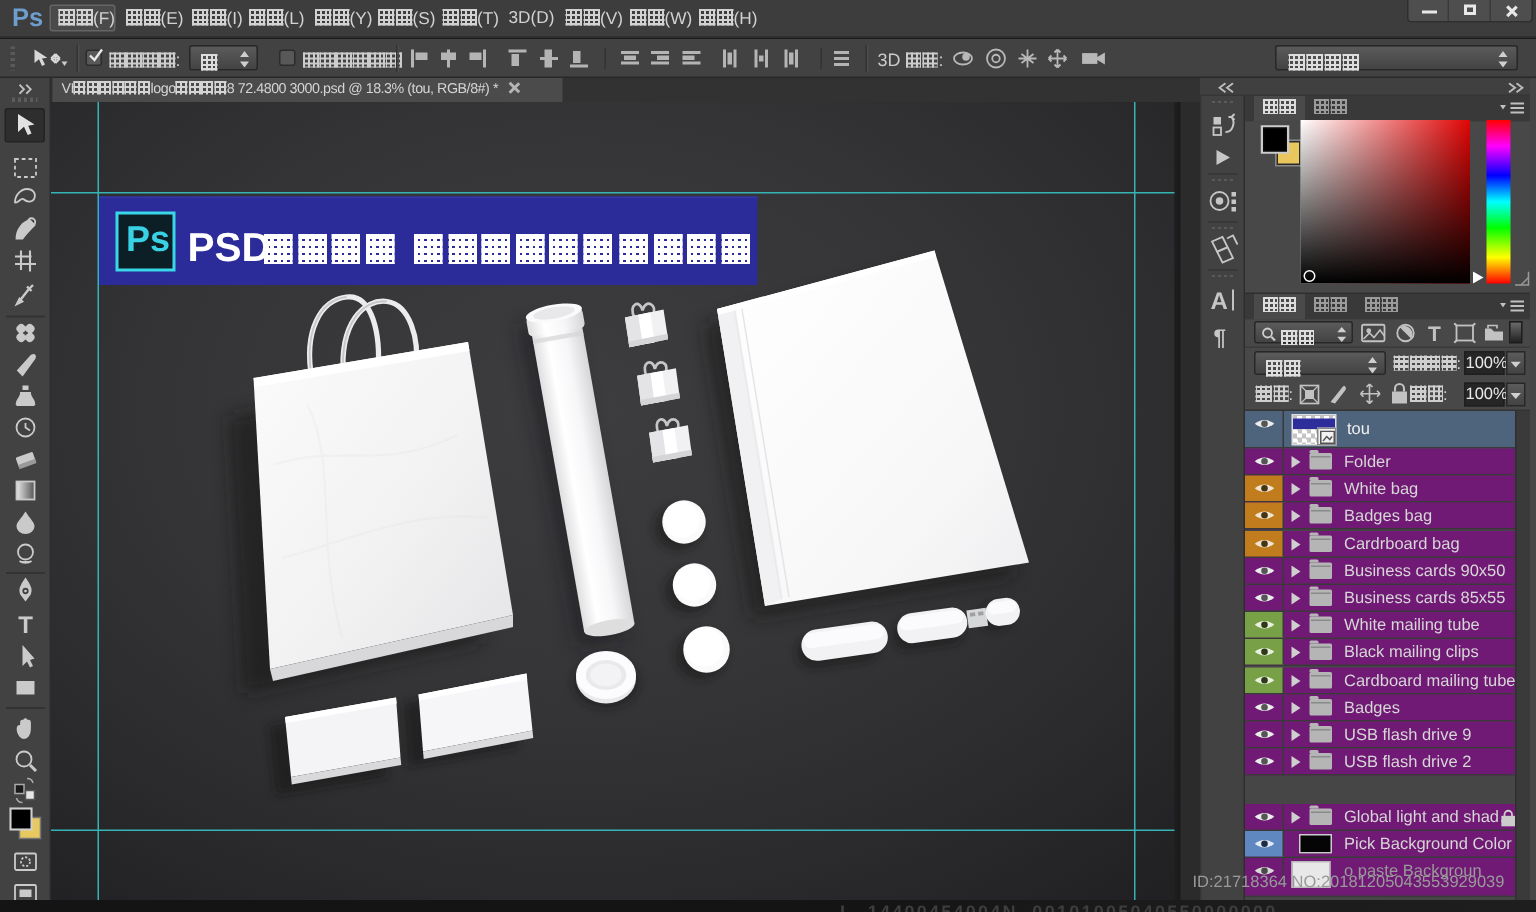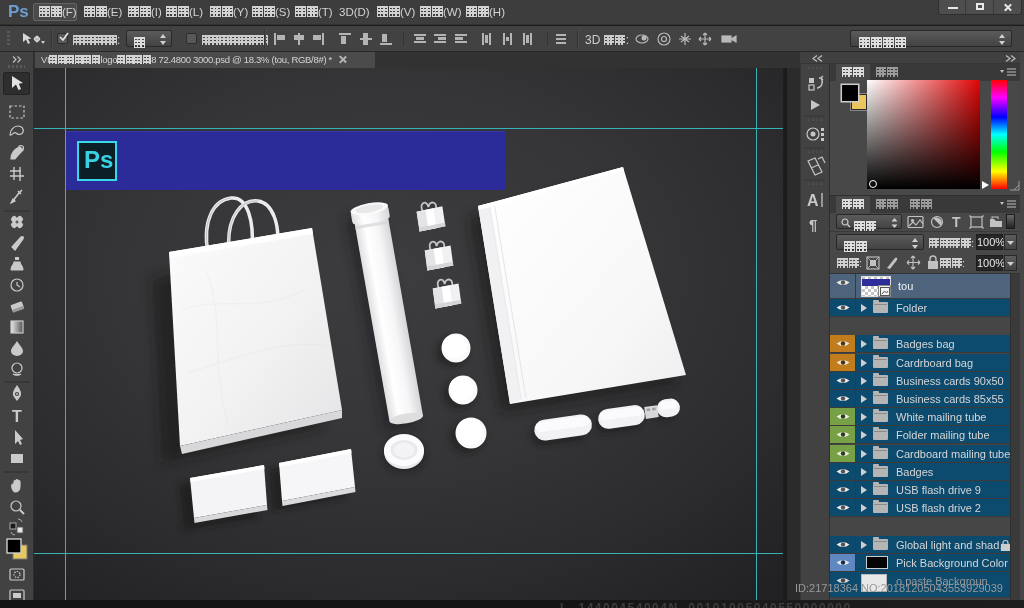--- a/index.html
+++ b/index.html
@@ -40,21 +40,21 @@
 #dock{left:800px;top:64px;width:30px;height:544px;background:#424242;border-left:1px solid #363636;border-right:1px solid #2e2e2e}
 #dockhead{left:800px;top:52px;width:224px;height:12px;background:#404040;border-bottom:1px solid #363636}
 
 #panels{left:830px;top:64px;width:194px;height:544px;background:#424242}
 .ptabs{position:absolute;left:0;width:194px;height:17px;background:#393939}
 .ptab{position:absolute;top:0;height:17px;color:#9b9b9b;font-size:11px;text-align:center;line-height:17px}
 .ptab .zh{width:10.5px;height:10px;margin-right:1px;vertical-align:-0.5px}
 .ptab.act{background:#4a4a4a;color:#dcdcdc}
 .pmenu{position:absolute;width:22px;height:12px;color:#c0c0c0}
 
-.lrow{position:absolute;left:0;width:180px;height:18px;background:#0c4a6e;border-bottom:1px solid #3a3a3a}
+.lrow{position:absolute;left:0;width:180px;height:18px;background:#701a75;border-bottom:1px solid #3a3a3a}
 .eyec{position:absolute;left:0;top:0;width:26px;height:17px;border-right:1px solid #393939}
 .tri{position:absolute;left:31px;top:5px;width:0;height:0;border-left:6px solid #cfcfcf;border-top:4px solid transparent;border-bottom:4px solid transparent}
 .fldr{position:absolute;left:43px;top:3px;width:15px;height:11px;background:#b5b5b5;border-radius:1px}
 .fldr:before{content:"";position:absolute;left:0;top:-2px;width:6px;height:2px;background:#b5b5b5;border-radius:1px 1px 0 0}
 .fldr:after{content:"";position:absolute;left:1px;top:2px;width:13px;height:1px;background:#8a8a8a}
 .lname{position:absolute;left:66px;top:3px;color:#d6d6d6;font-size:11px;white-space:nowrap}
 .eye{position:absolute;left:6px;top:4px;width:14px;height:9px}
 </style></head><body>
 <div id="root">
 
@@ -462,20 +462,37 @@
         </g>
   <rect x="657" y="399" width="23" height="18" rx="9" fill="#f2f2f4" transform="rotate(-8 668 408)"></rect>
   <rect x="659" y="401" width="19" height="8" rx="4" fill="#fbfbfd" transform="rotate(-8 668 408)"></rect>
 
   <rect x="66" y="131" width="439" height="59" fill="#2b2b9a"></rect>
   <rect x="66" y="131" width="439" height="1" fill="#3636a6"></rect>
   <rect x="78" y="142" width="38" height="38" fill="#0c1f26" stroke="#38d8e8" stroke-width="2"></rect>
 </svg>
 </div>
 
+<div class="abs" style="left:116px;top:153px;width:400px;height:30px;color:#ffffff;font-weight:bold;font-size:25px;white-space:nowrap">
+  <span style="position:absolute;left:9px;top:-3px;font-size:27px">PSD</span>
+  <span class="zhb" style="position:absolute;left:60px;top:3px;width:19px;height:20px"></span>
+  <span class="zhb" style="position:absolute;left:82.5px;top:3px;width:19px;height:20px"></span>
+  <span class="zhb" style="position:absolute;left:105.0px;top:3px;width:19px;height:20px"></span>
+  <span class="zhb" style="position:absolute;left:127.5px;top:3px;width:19px;height:20px"></span>
+  <span class="zhb" style="position:absolute;left:160.0px;top:3px;width:19px;height:20px"></span>
+  <span class="zhb" style="position:absolute;left:182.5px;top:3px;width:19px;height:20px"></span>
+  <span class="zhb" style="position:absolute;left:205.0px;top:3px;width:19px;height:20px"></span>
+  <span class="zhb" style="position:absolute;left:227.5px;top:3px;width:19px;height:20px"></span>
+  <span class="zhb" style="position:absolute;left:250.0px;top:3px;width:19px;height:20px"></span>
+  <span class="zhb" style="position:absolute;left:272.5px;top:3px;width:19px;height:20px"></span>
+  <span class="zhb" style="position:absolute;left:297.0px;top:3px;width:19px;height:20px"></span>
+  <span class="zhb" style="position:absolute;left:319.5px;top:3px;width:19px;height:20px"></span>
+  <span class="zhb" style="position:absolute;left:342.0px;top:3px;width:19px;height:20px"></span>
+  <span class="zhb" style="position:absolute;left:364.5px;top:3px;width:19px;height:20px"></span>
+</div>
 <div class="abs" style="left:84px;top:146px;color:#38d2e4;font-weight:bold;font-size:24px">Ps</div>
 
 <div class="guide" style="left:65px;top:68px;width:1px;height:532px"></div>
 <div class="guide" style="left:756px;top:68px;width:1px;height:532px"></div>
 <div class="guide" style="left:34px;top:128px;width:749px;height:1px"></div>
 <div class="guide" style="left:34px;top:553px;width:749px;height:1px"></div>
 <div class="abs" id="vscroll"></div>
 
 <div class="abs" id="dock">
   <svg width="28" height="544" viewBox="0 0 28 544" fill="none" stroke="#c6c6c6" stroke-width="1.2">
@@ -648,20 +665,31 @@
  <div class="eyec" style="">
           <svg class="eye" width="14" height="9">
             <path d="M0.5,4.5 Q7,-0.5 13.5,4.5 Q7,9.5 0.5,4.5 Z" fill="#ececec"></path>
             <circle cx="7" cy="4.5" r="2.2" fill="#555555"></circle>
           </svg>
         </div>
  <div class="tri"></div>
         <div class="fldr"></div>
  <span class="lname">Folder</span>
 </div>
+<div class="lrow" style="top:43.2px">
+ <div class="eyec" style="background:#c07c1d;">
+          <svg class="eye" width="14" height="9">
+            <path d="M0.5,4.5 Q7,-0.5 13.5,4.5 Q7,9.5 0.5,4.5 Z" fill="#f0e4cf"></path>
+            <circle cx="7" cy="4.5" r="2.2" fill="#463415"></circle>
+          </svg>
+        </div>
+ <div class="tri"></div>
+        <div class="fldr"></div>
+ <span class="lname">White bag</span>
+</div>
 <div class="lrow" style="top:61.4px">
  <div class="eyec" style="background:#c07c1d;">
           <svg class="eye" width="14" height="9">
             <path d="M0.5,4.5 Q7,-0.5 13.5,4.5 Q7,9.5 0.5,4.5 Z" fill="#f0e4cf"></path>
             <circle cx="7" cy="4.5" r="2.2" fill="#463415"></circle>
           </svg>
         </div>
  <div class="tri"></div>
         <div class="fldr"></div>
  <span class="lname">Badges bag</span>
@@ -712,21 +740,21 @@
 </div>
 <div class="lrow" style="top:152.4px">
  <div class="eyec" style="background:#78a046;">
           <svg class="eye" width="14" height="9">
             <path d="M0.5,4.5 Q7,-0.5 13.5,4.5 Q7,9.5 0.5,4.5 Z" fill="#e9f0dd"></path>
             <circle cx="7" cy="4.5" r="2.2" fill="#2c3a17"></circle>
           </svg>
         </div>
  <div class="tri"></div>
         <div class="fldr"></div>
- <span class="lname">Folder mailing tube</span>
+ <span class="lname">Black mailing clips</span>
 </div>
 <div class="lrow" style="top:170.6px">
  <div class="eyec" style="background:#78a046;">
           <svg class="eye" width="14" height="9">
             <path d="M0.5,4.5 Q7,-0.5 13.5,4.5 Q7,9.5 0.5,4.5 Z" fill="#e9f0dd"></path>
             <circle cx="7" cy="4.5" r="2.2" fill="#2c3a17"></circle>
           </svg>
         </div>
  <div class="tri"></div>
         <div class="fldr"></div>

